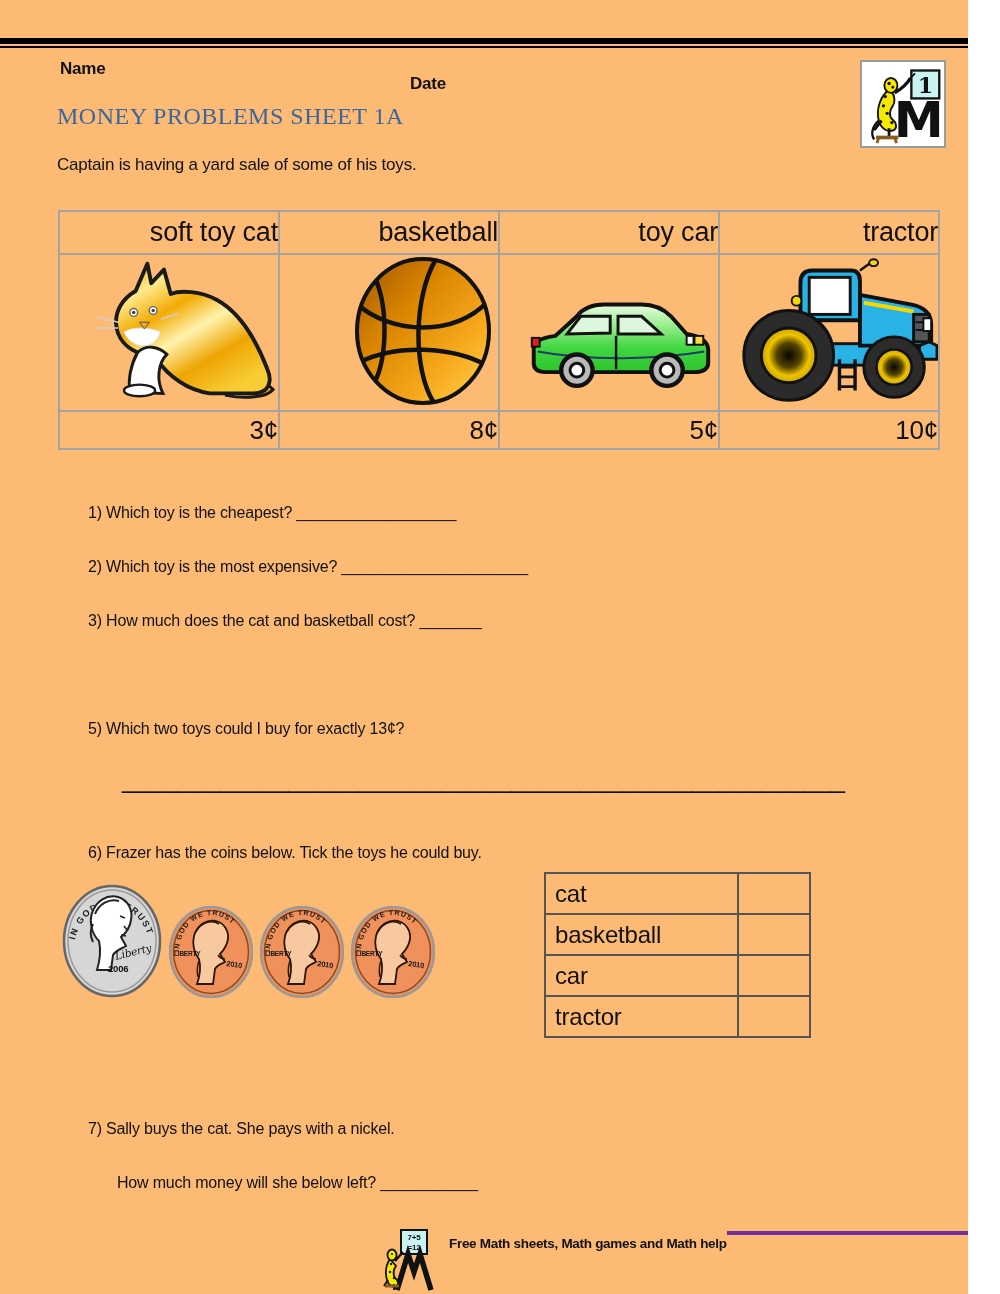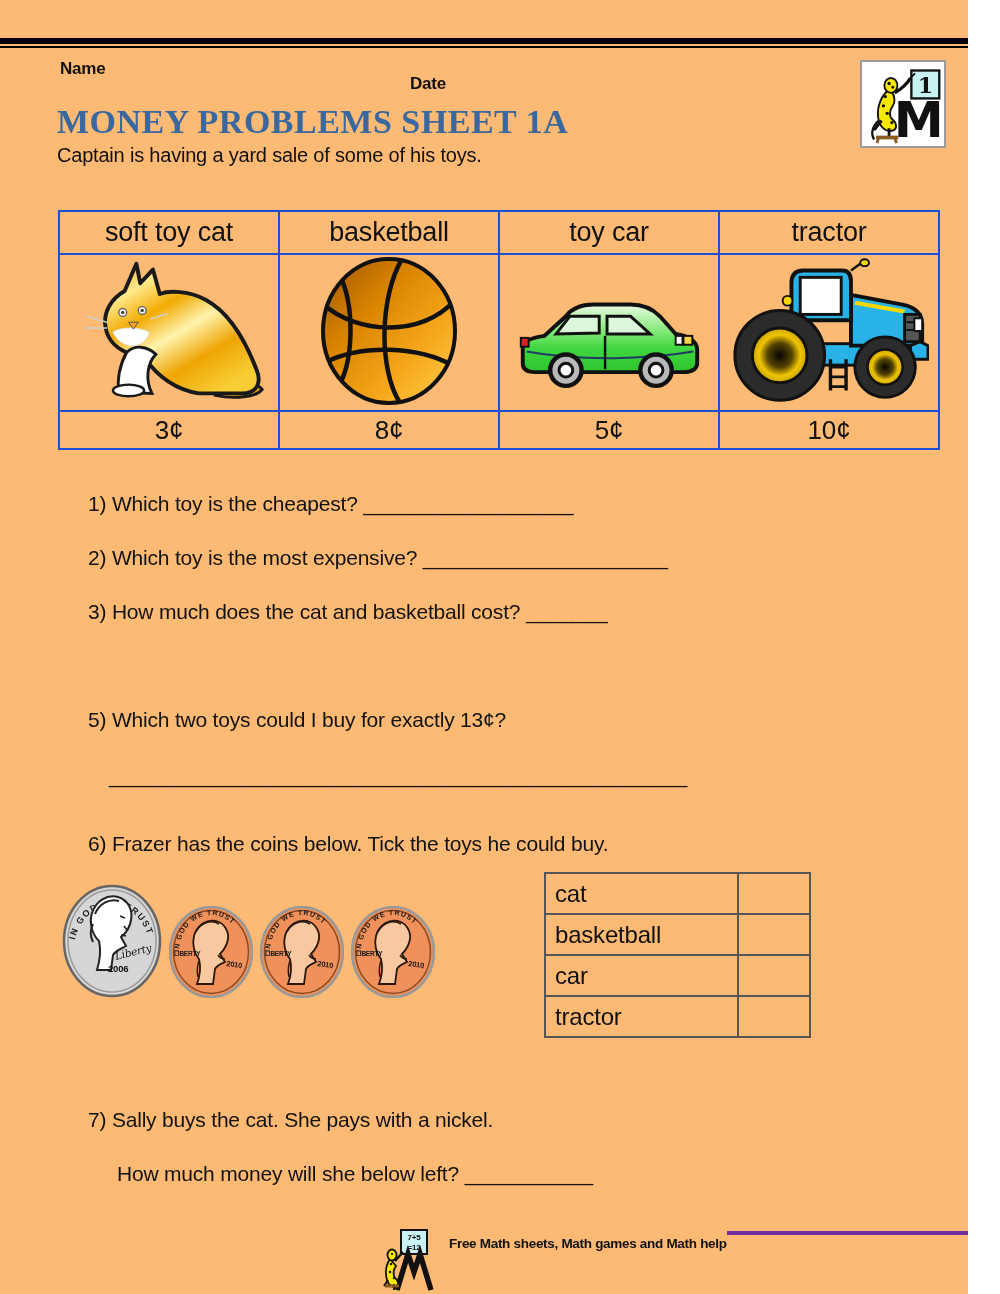--- a/index.html
+++ b/index.html
@@ -4,31 +4,31 @@
 <style>
   html,body{margin:0;padding:0;background:#fff;}
   #page{position:relative;width:968px;height:1294px;background:#fdba74;overflow:hidden;
         font-family:"Liberation Sans",sans-serif;color:#111;letter-spacing:-0.2px;}
   .rule1{position:absolute;left:0;top:38px;width:1000px;height:6px;background:#000;}
   .rule2{position:absolute;left:0;top:46px;width:1000px;height:2px;background:#000;}
   .name-label{position:absolute;left:60px;top:59px;font-size:17px;font-weight:600;}
   .date-label{position:absolute;left:410px;top:74px;font-size:17px;font-weight:600;}
   .logo-box{position:absolute;left:860px;top:60px;width:86px;height:88px;background:#fff;
             border:2px solid #9a9a9a;box-sizing:border-box;display:flex;align-items:center;justify-content:center;}
-  .page-title{position:absolute;left:57px;top:103px;font-size:34px;font-weight:700;
+  .page-title{position:absolute;left:57px;top:103px;font-size:24px;font-weight:400;
               font-family:"Liberation Serif",serif;color:#3a689e;letter-spacing:0.5px;}
-  .intro{position:absolute;left:57px;top:144px;font-size:20px;}
+  .intro{position:absolute;left:57px;top:155px;font-size:17px;}
   table.toys{position:absolute;left:58px;top:210px;width:882px;border-collapse:collapse;table-layout:fixed;}
-  table.toys td{border:2px solid #1d4ed8;text-align:center;vertical-align:middle;padding:0;}
+  table.toys td{border:2px solid #a3a3a3;text-align:right;vertical-align:middle;padding:0;}
   tr.t-head td{height:41px;font-size:27px;}
   tr.t-img td{height:155px;}
   tr.t-price td{height:36px;font-size:26px;}
-  .q{position:absolute;left:88px;font-size:21px;white-space:nowrap;}
+  .q{position:absolute;left:88px;font-size:16px;white-space:nowrap;margin-top:12px;}
   .q .blank{letter-spacing:0;}
-  .answer-line{position:absolute;left:109px;top:765px;font-size:20px;letter-spacing:0;}
+  .answer-line{position:absolute;left:122px;top:765px;font-size:25px;letter-spacing:0;}
   .coin-strip{position:absolute;left:62px;top:884px;width:380px;height:114px;
               display:flex;align-items:flex-end;gap:7px;}
   table.tick{position:absolute;left:544px;top:872px;border-collapse:collapse;table-layout:fixed;}
   table.tick td{border:2px solid #555;height:39px;font-size:24px;padding:0 0 0 9px;vertical-align:middle;margin-top:16px;}
   table.tick td.tick-cell{width:70px;padding:0;}
   table.tick td.toy-cell{width:182px;}
   .q7-line2{left:117px;}
   .footer{position:absolute;left:383px;top:1228px;display:flex;gap:12px;}
   .footer-col{display:flex;flex-direction:row;align-items:flex-start;}
   .tagline{font-size:13.5px;font-weight:700;letter-spacing:-0.3px;margin-top:8px;white-space:nowrap;}

